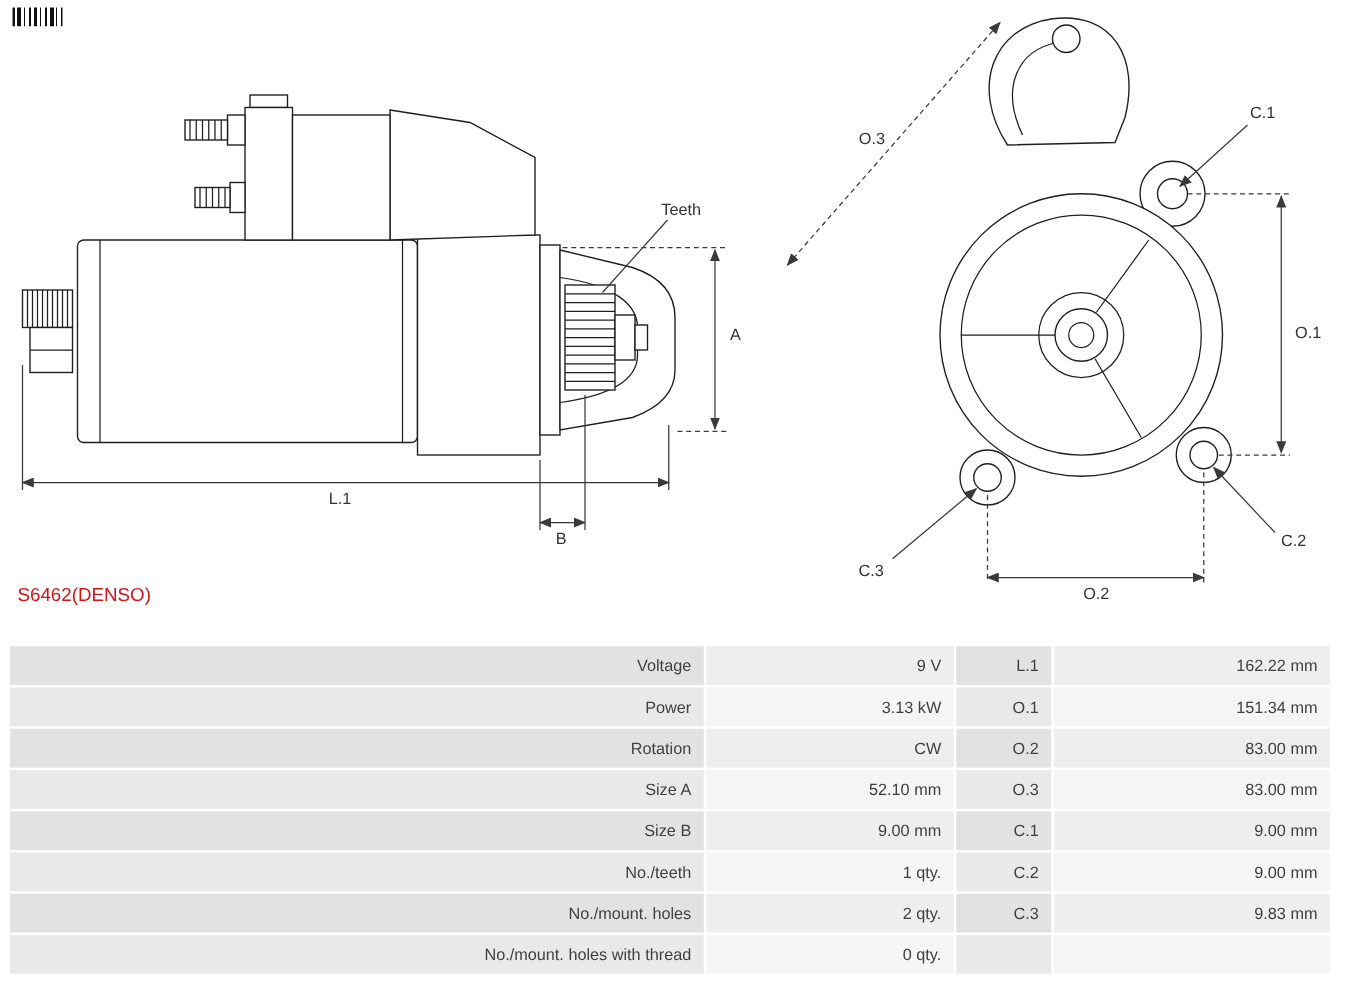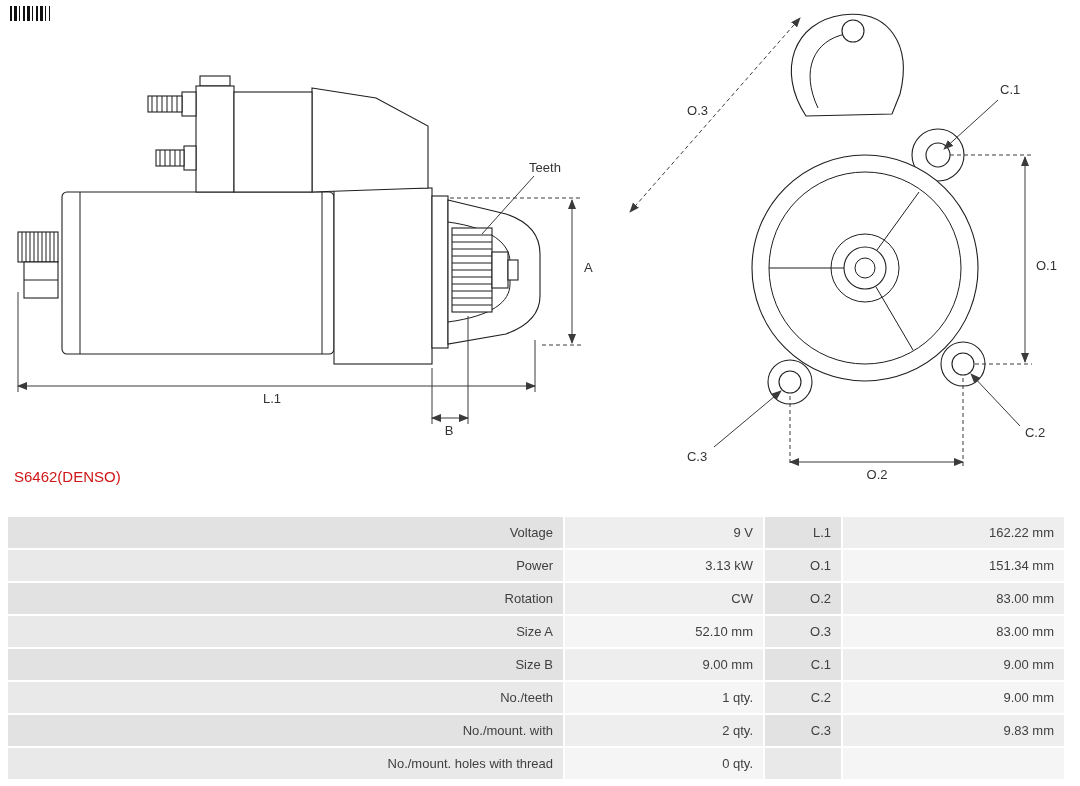--- a/index.html
+++ b/index.html
@@ -206,21 +206,21 @@
     <div class="cell lbl">C.1</div>
     <div class="cell val">9.00 mm</div>
   </div>
   <div class="row">
     <div class="cell lbl">No./teeth</div>
     <div class="cell val">1 qty.</div>
     <div class="cell lbl">C.2</div>
     <div class="cell val">9.00 mm</div>
   </div>
   <div class="row">
-    <div class="cell lbl">No./mount. with</div>
+    <div class="cell lbl">No./mount. holes</div>
     <div class="cell val">2 qty.</div>
     <div class="cell lbl">C.3</div>
     <div class="cell val">9.83 mm</div>
   </div>
   <div class="row">
     <div class="cell lbl">No./mount. holes with thread</div>
     <div class="cell val">0 qty.</div>
     <div class="cell lbl"></div>
     <div class="cell val"></div>
   </div>

